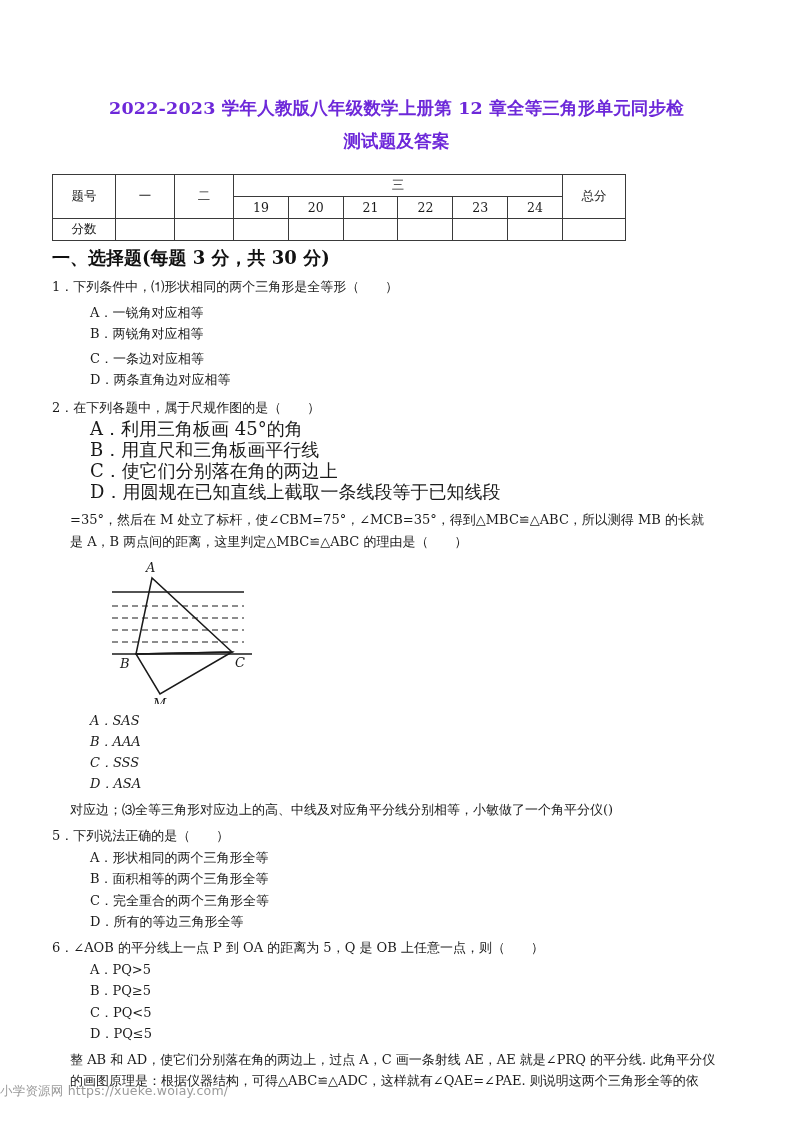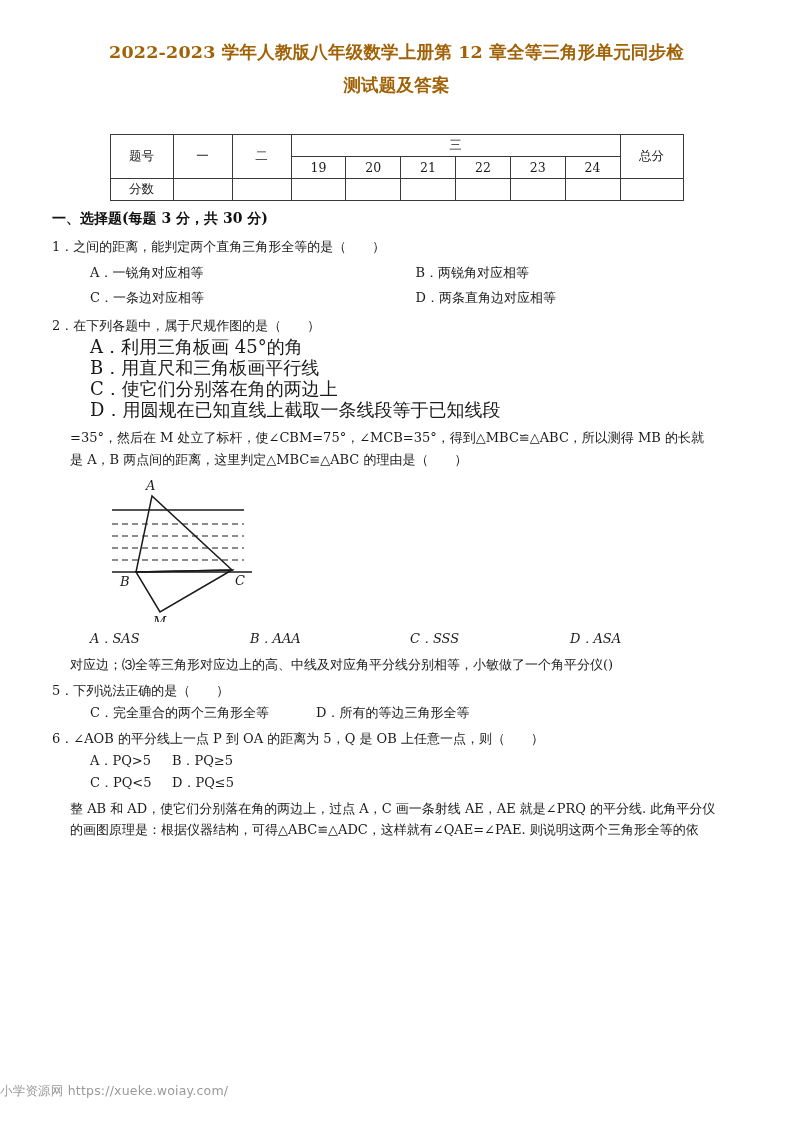--- a/index.html
+++ b/index.html
@@ -19,35 +19,35 @@
     position: absolute;
     left: 0; top: 0;
     width: 793px;
     height: 1122px;
     box-sizing: border-box;
     padding: 0 52px;
   }
 
   
   .doc-title {
-    margin-top: 36px;
+    margin-top: 92px;
     text-align: center;
     font-size: 17.5px;
     line-height: 33px;
     font-weight: bold;
     letter-spacing: 0.2px;
-    color: #a16207;
+    color: #6d28d9;
   }
   .doc-title .line2 { display: block; }
 
   
   .score-table-wrap {
-    margin-top: 32px;
+    margin-top: 16px;
     display: flex;
-    justify-content: center;
+    justify-content: flex-start;
   }
   table.score-table {
     border-collapse: collapse;
     width: 574px;
     table-layout: fixed;
     font-size: 12.5px;
     color: #1a1a1a;
   }
   table.score-table td {
     border: 1px solid #3a3a3a;
@@ -60,21 +60,21 @@
   td.cell-label { width: 62px; }
   td.cell-one   { width: 58px; }
   td.cell-two   { width: 58px; }
   td.cell-sub   { width: 56px; }
   td.cell-total { width: 62px; }
   .tall { height: 42px; }
 
   
   .section-head {
     margin-top: 6px;
-    font-size: 14px;
+    font-size: 18px;
     font-weight: bold;
     line-height: 22px;
     color: #111;
   }
 
   
   .q {
     font-size: 13px;
     line-height: 21.5px;
     color: #1a1a1a;
@@ -87,20 +87,21 @@
   }
   .q-stem.hang { padding-left: 18px; }
   .q-stem .lead { margin-left: -18px; }
 
   .opt-row {
     display: flex;
     padding-left: 38px;
     margin-top: 4px;
     font-size: 13px;
     line-height: 21px;
+    flex-direction: column;
   }
   .opt-row .opt { }
   .opt-2col .opt { width: 326px; }
   .opt-4col .opt { width: 160px; }
   .opt-stack {
     padding-left: 38px;
     font-size: 18px;
     line-height: 21px;
   }
 
@@ -171,21 +172,21 @@
           <td></td>
           <td></td>
         </tr>
       </tbody>
     </table>
   </div>
 
   <div class="section-head">一、选择题(每题 3 分，共 30 分)</div>
 
   <div class="q">
-    <div class="q-stem hang"><span class="lead">1．</span><span>之间的距离，能判定两个直角三角形全等的是（　　）</span></div>
+    <div class="q-stem hang"><span class="lead">1．</span><span>下列条件中，⑴形状相同的两个三角形是全等形（　　）</span></div>
     <div class="opt-row opt-2col">
       <span class="opt">A．一锐角对应相等</span>
       <span class="opt">B．两锐角对应相等</span>
     </div>
     <div class="opt-row opt-2col">
       <span class="opt">C．一条边对应相等</span>
       <span class="opt">D．两条直角边对应相等</span>
     </div>
   </div>
 
@@ -232,20 +233,24 @@
     </div>
   </div>
 
   <div class="q q-compact q-dense">
     <div class="q-stem">对应边；⑶全等三角形对应边上的高、中线及对应角平分线分别相等，小敏做了一个角平分仪()</div>
   </div>
 
   <div class="q q-compact q-dense">
     <div class="q-stem hang"><span class="lead">5．</span><span>下列说法正确的是（　　）</span></div>
     <div class="opt-row">
+      <span class="opt" style="width:226px">A．形状相同的两个三角形全等</span>
+      <span class="opt">B．面积相等的两个三角形全等</span>
+    </div>
+    <div class="opt-row">
       <span class="opt" style="width:226px">C．完全重合的两个三角形全等</span>
       <span class="opt">D．所有的等边三角形全等</span>
     </div>
   </div>
 
   <div class="q q-compact q-dense">
     <div class="q-stem hang"><span class="lead">6．</span><span>∠AOB 的平分线上一点 P 到 OA 的距离为 5，Q 是 OB 上任意一点，则（　　）</span></div>
     <div class="opt-row">
       <span class="opt" style="width:82px">A．PQ&gt;5</span>
       <span class="opt">B．PQ≥5</span>

